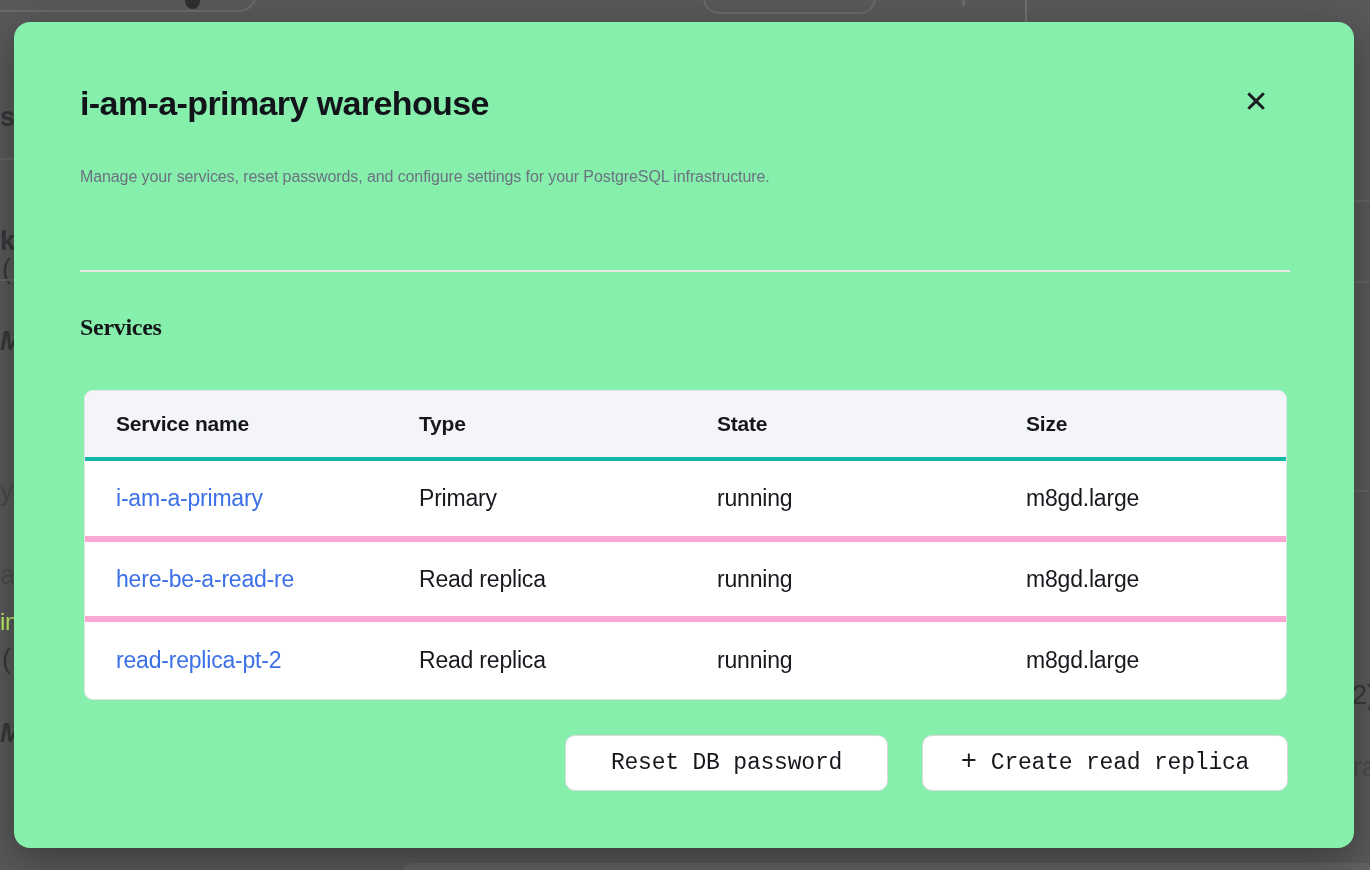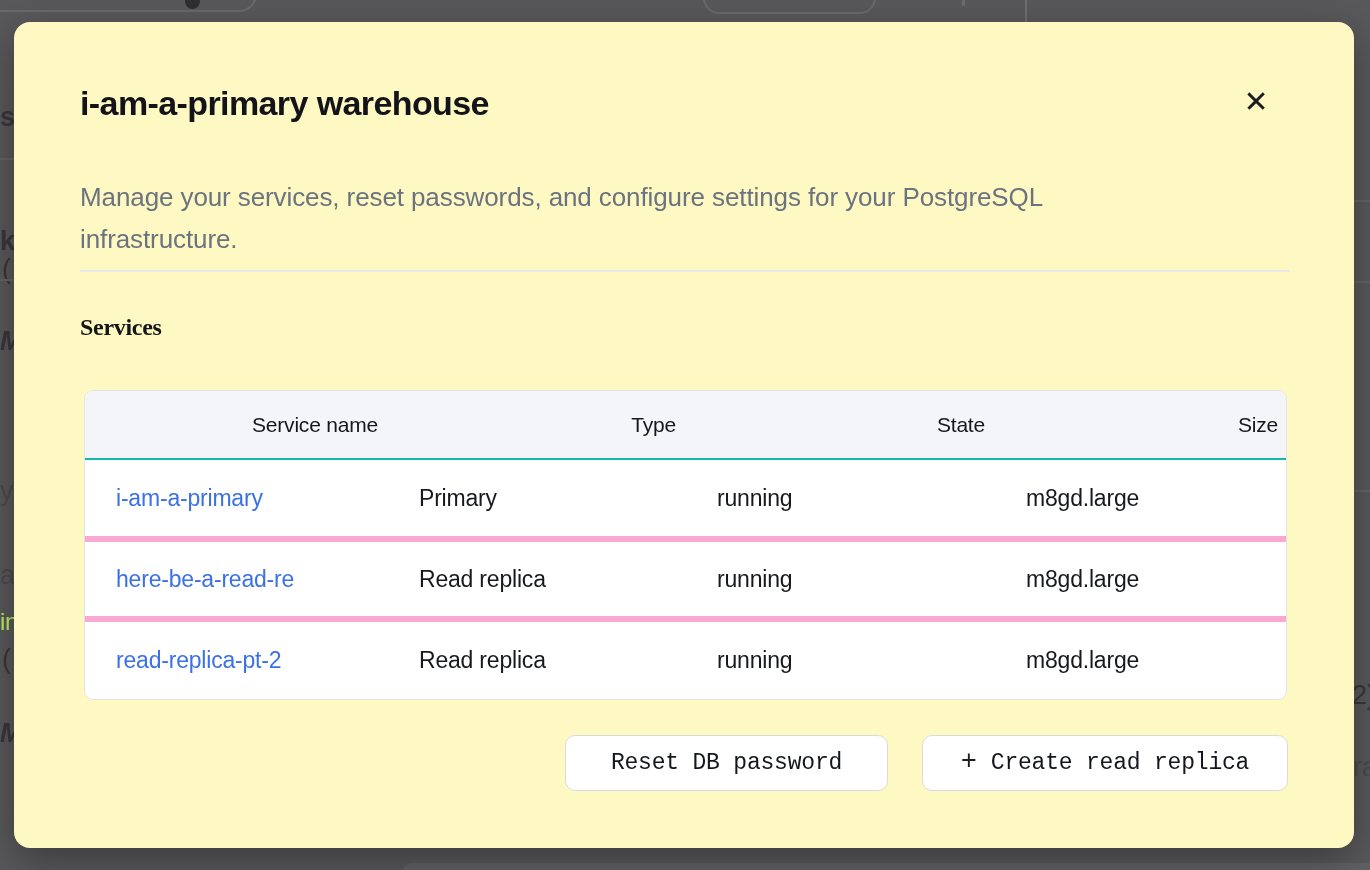--- a/index.html
+++ b/index.html
@@ -31,60 +31,60 @@
   .bd-frag.light { color: #4b4b4e; font-weight: 400; }
   .bd-hline { position: absolute; height: 2px; background: #646467; }
   .bd-bottomcard {
     position: absolute; left: 402px; top: 863px; width: 968px; height: 10px;
     background: #626264; border-top-left-radius: 12px;
   }
 
   
   .modal {
     position: absolute; left: 14px; top: 22px; width: 1340px; height: 826px;
-    background: #fef9c3; border-radius: 16px; z-index: 2;
+    background: #86efac; border-radius: 16px; z-index: 2;
     box-shadow: 0 12px 40px rgba(0,0,0,0.35);
   }
   .modal-title {
     position: absolute; left: 66px; top: 60px;
     font-size: 34px; font-weight: 700; letter-spacing: -0.6px; color: #121419;
     line-height: 42px;
   }
   .close-btn {
     position: absolute; left: 1222px; top: 60px; width: 40px; height: 40px;
     display: flex; align-items: center; justify-content: center;
     background: none; border: none; cursor: pointer;
     font-size: 30px; font-weight: 400; color: #1b1d22; line-height: 1;
   }
   .modal-desc {
     position: absolute; left: 66px; top: 134px; width: 1050px;
-    font-size: 26px; line-height: 42px; color: #6b7280; letter-spacing: -0.1px; margin-top: 20px;
+    font-size: 16px; line-height: 42px; color: #6b7280; letter-spacing: -0.1px;
   }
   .modal-divider {
     position: absolute; left: 66px; top: 248px; width: 1210px; height: 0;
     border-top: 2px solid #e9e9eb;
   }
   .section-heading {
     position: absolute; left: 66px; top: 292px;
     font-size: 24px; font-weight: 700; letter-spacing: -0.3px; color: #14161a; font-family: Liberation Serif, serif;
   }
 
   
   .svc-table {
     position: absolute; left: 70px; top: 368px; width: 1203px;
     border: 1px solid #e3e4e8; border-radius: 9px;
     background: #fff; overflow: hidden;
   }
   table { width: 100%; border-collapse: collapse; table-layout: fixed; }
   col.c1 { width: 303px; } col.c2 { width: 298px; }
   col.c3 { width: 309px; } col.c4 { width: 293px; }
   thead th {
-    background: #f4f5f8; text-align: right; font-weight: 400; font-size: 21px;
+    background: #f4f5f8; text-align: left; font-weight: 700; font-size: 21px;
     color: #15171c; height: 68px; padding: 0 10px 0 31px; letter-spacing: -0.2px;
-    border-bottom: 2px solid #14b8a6;
+    border-bottom: 4px solid #14b8a6;
   }
   tbody td {
     height: 80px; padding: 0 10px 0 31px; font-size: 23px; color: #17191e;
     letter-spacing: -0.2px; white-space: nowrap; overflow: hidden; margin-top: 36px;
   }
   tbody tr + tr td { border-top: 6px solid #f9a8d4; }
   .svc-link { color: #3b70e6; text-decoration: none; cursor: pointer; }
 
   
   .btn {

